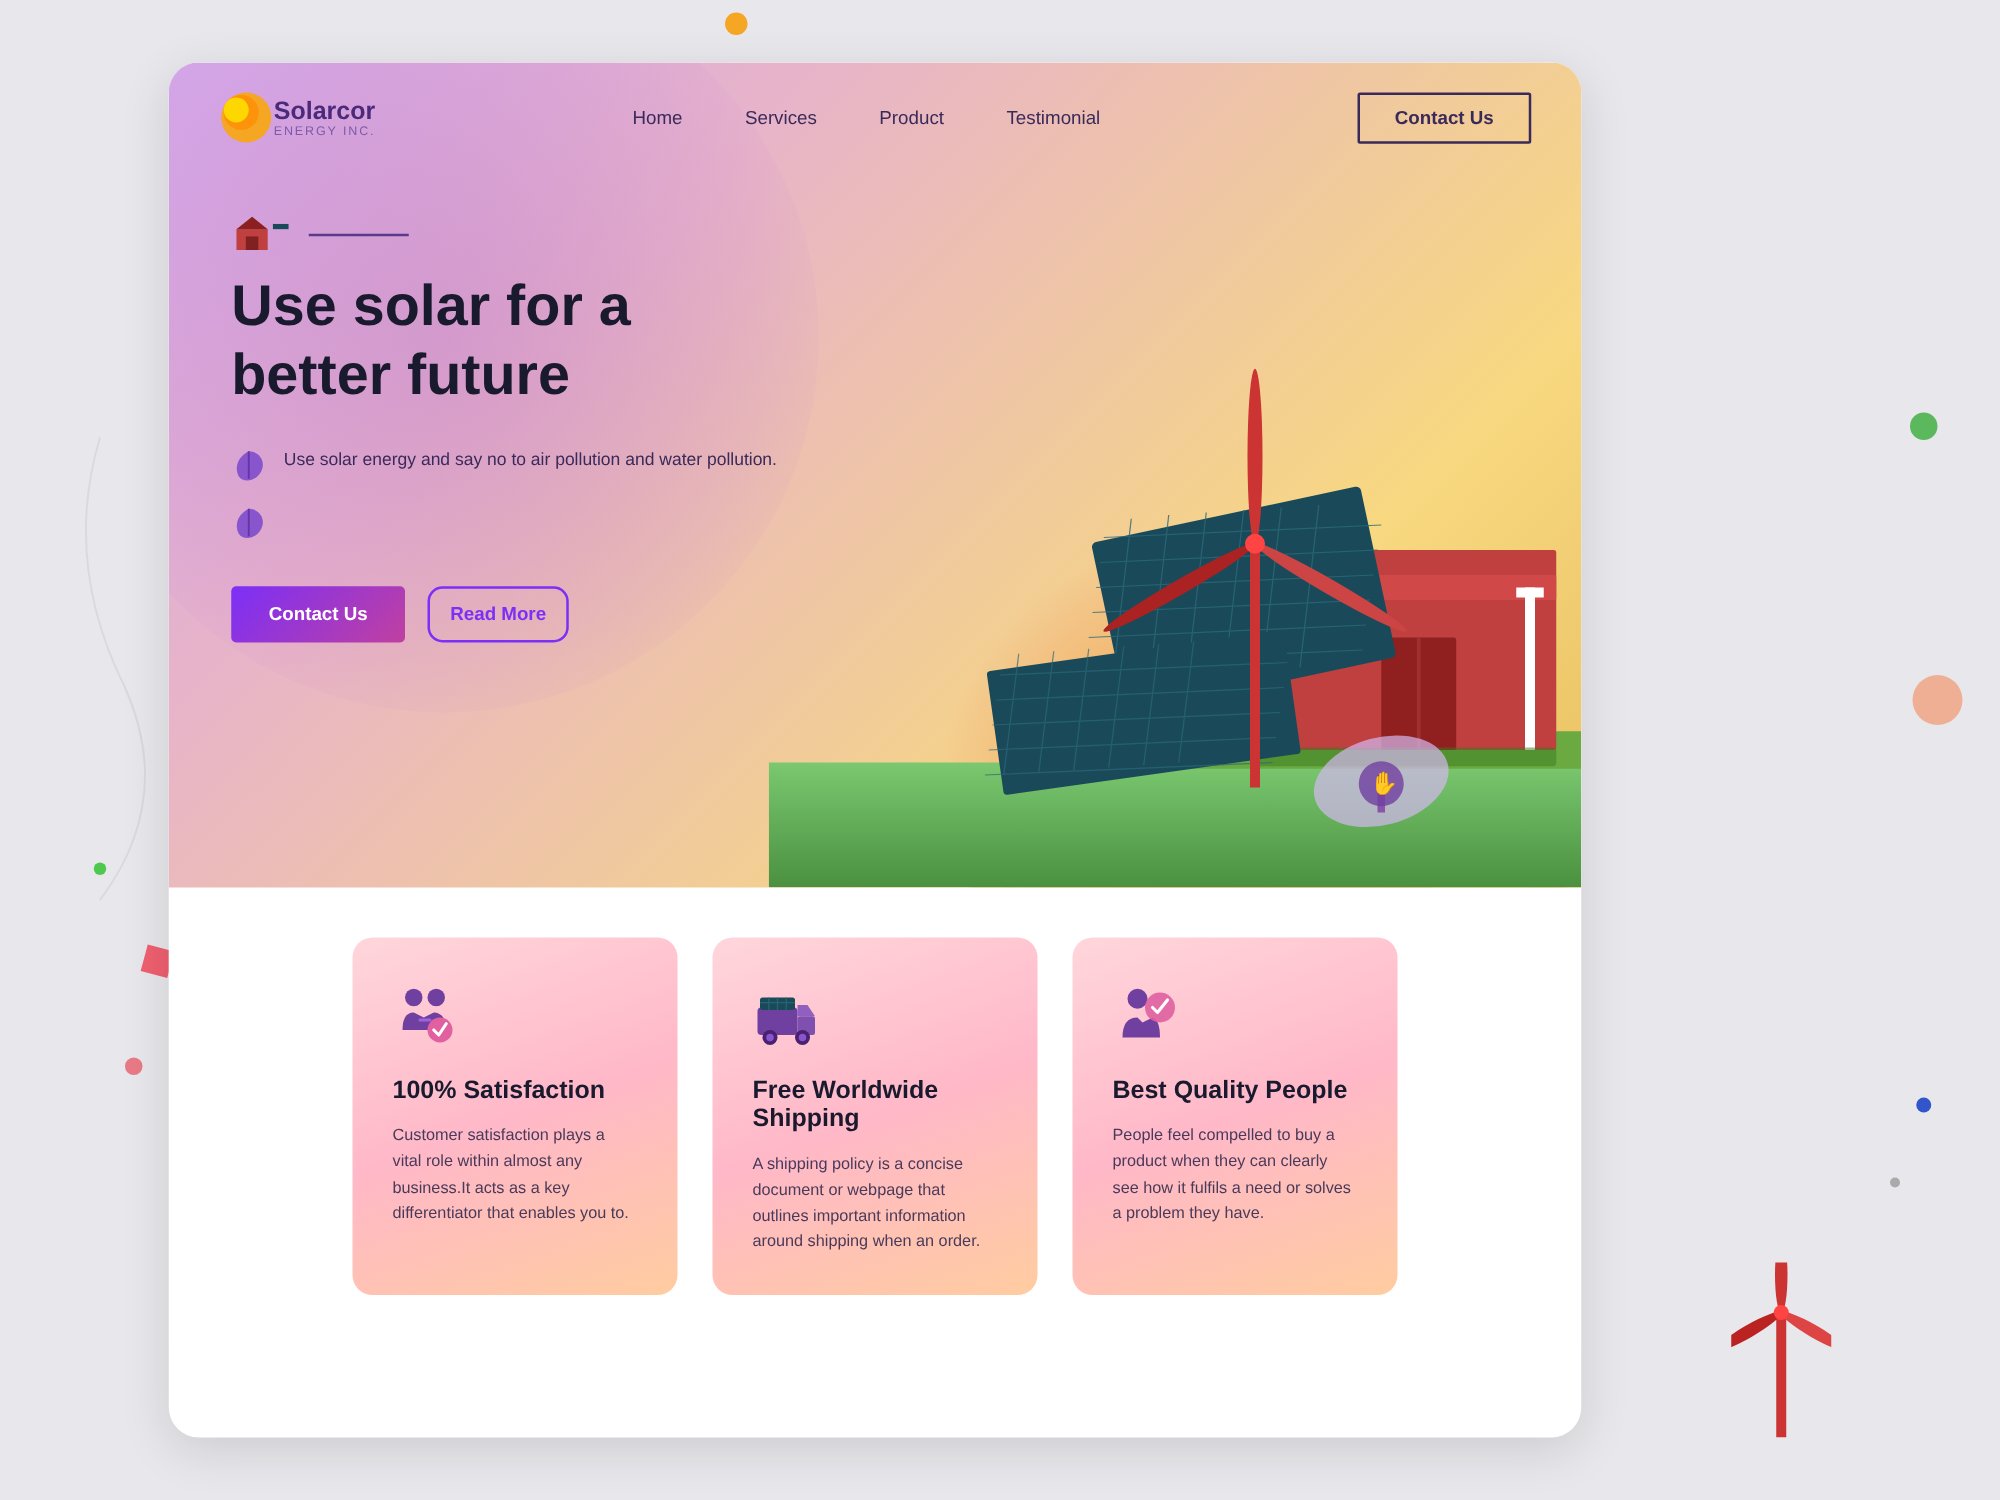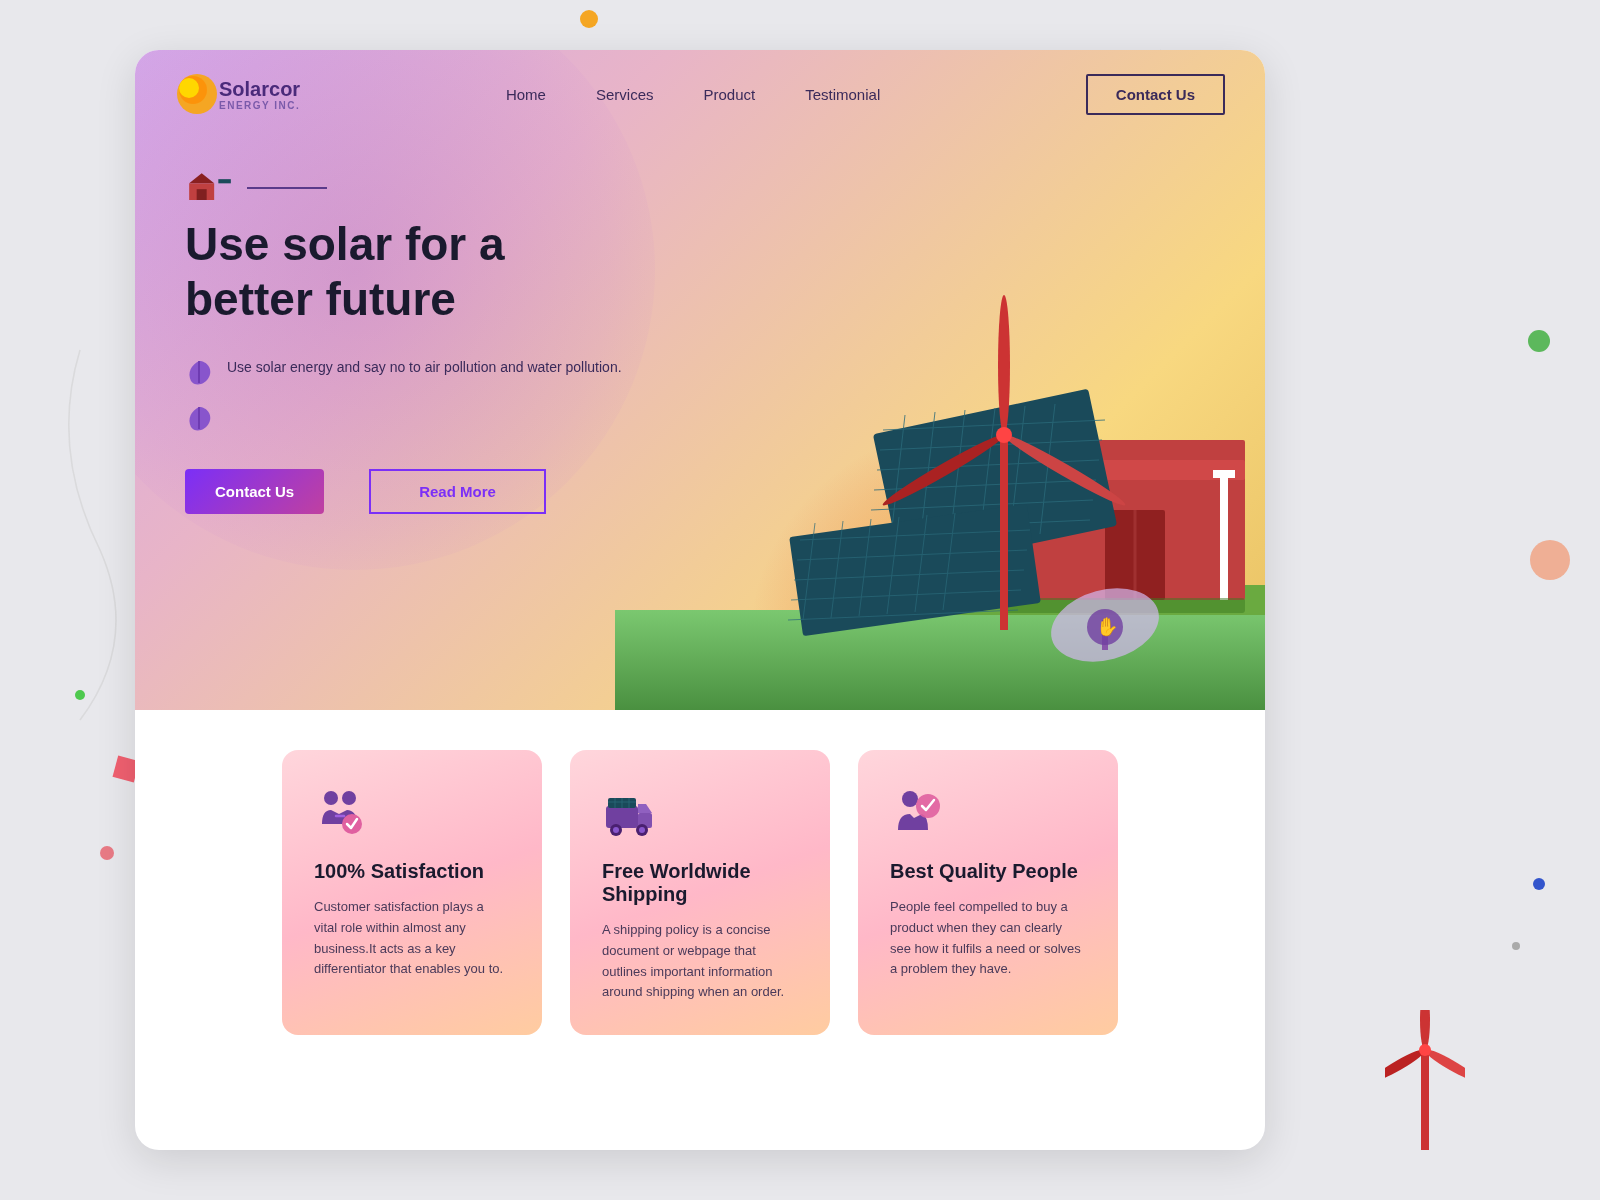--- a/index.html
+++ b/index.html
@@ -76,21 +76,21 @@
       height: 44px;
     }
     .logo-text-main {
       font-size: 20px;
       font-weight: 700;
       color: #4a2a7a;
       line-height: 1.1;
     }
     .logo-text-sub {
       font-size: 10px;
-      font-weight: 700;
+      font-weight: 400;
       color: #7a5aaa;
       letter-spacing: 1.5px;
     }
     .nav-links {
       display: flex;
       gap: 50px;
       align-items: center;
     }
     .nav-link {
       font-size: 15px;
@@ -172,26 +172,25 @@
       padding: 14px 30px;
       font-size: 15px;
       font-weight: 600;
       border-radius: 4px;
       cursor: pointer;
     }
     .btn-read-more {
       background: transparent;
       color: #7b2ff7;
       border: 2px solid #7b2ff7;
-      padding: 12px 48px;
+      padding: 12px 16px;
       font-size: 15px;
       font-weight: 600;
-      border-radius: 0;
+      border-radius: 12px;
       cursor: pointer;
-      margin-left: 27px;
     }
 
     
     .hero-illustration {
       position: absolute;
       right: 0;
       bottom: 0;
       width: 650px;
       height: 580px;
     }

